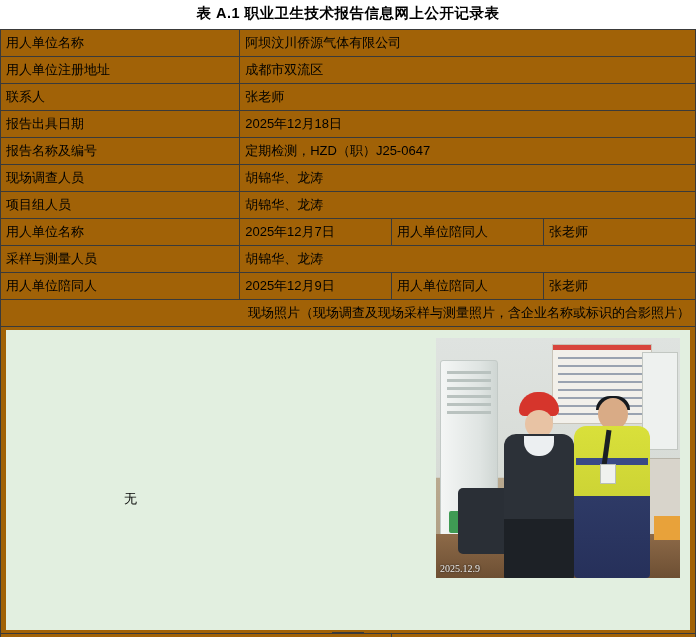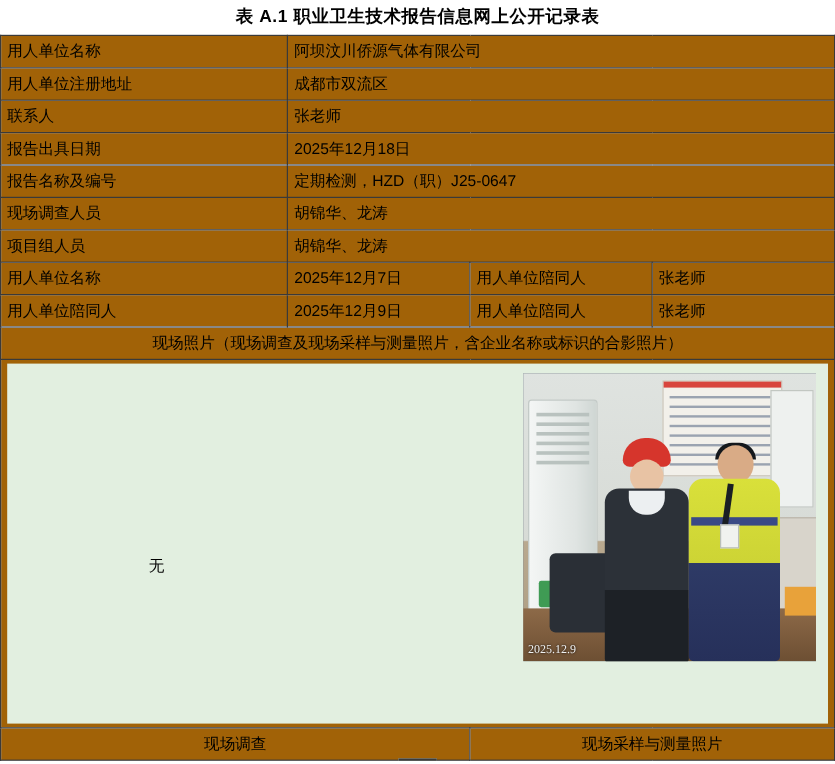--- a/index.html
+++ b/index.html
@@ -51,21 +51,21 @@
     margin-left: 47px;
   }
   td.label2 {
     width: 134px;
     margin-left: 28px;
   }
   td.value2 {
     width: 116px;
   }
   td.photo-header {
-    text-align: center;
+    text-align: right;
     height: 20px;
   }
   td.photo-cell {
     height: 300px;
     vertical-align: top;
     padding: 0;
   }
   .photo-area {
     position: relative;
     width: 100%;
@@ -251,20 +251,24 @@
       </tr>
       <tr>
         <td class="label">项目组人员</td>
         <td class="value" colspan="3">胡锦华、龙涛</td>
       </tr>
       <tr>
         <td class="label">用人单位名称</td>
         <td class="value">2025年12月7日</td>
         <td class="label2">用人单位陪同人</td>
         <td class="value2">张老师</td>
+      </tr>
+      <tr>
+        <td class="label">采样与测量人员</td>
+        <td class="value" colspan="3">胡锦华、龙涛</td>
       </tr>
       <tr>
         <td class="label">用人单位陪同人</td>
         <td class="value">2025年12月9日</td>
         <td class="label2">用人单位陪同人</td>
         <td class="value2">张老师</td>
       </tr>
       <tr>
         <td class="photo-header" colspan="4">现场照片（现场调查及现场采样与测量照片，含企业名称或标识的合影照片）</td>
       </tr>

